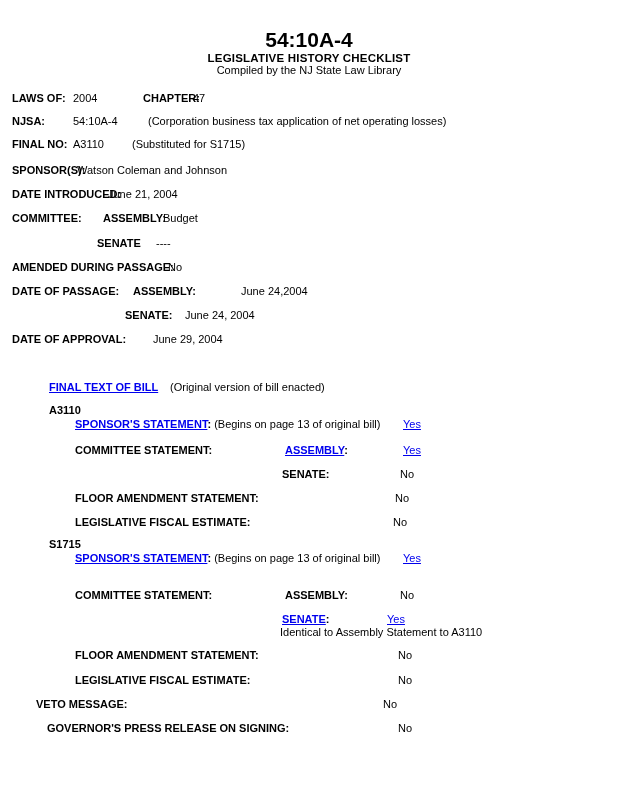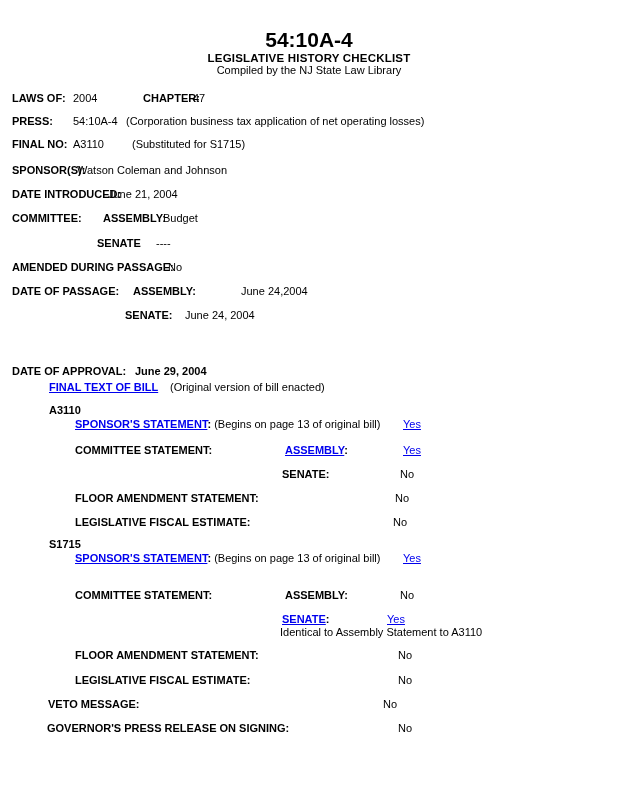--- a/index.html
+++ b/index.html
@@ -36,23 +36,23 @@
     </div>
 
   <div class="row" style="top:92px;">
     <span class="at b" style="left:12px;">LAWS OF:</span>
     <span class="at" style="left:73px;">2004</span>
     <span class="at b" style="left:143px;">CHAPTER:</span>
     <span class="at" style="left:193px;">47</span>
   </div>
 
   <div class="row" style="top:115px;">
-    <span class="at b" style="left:12px;">PRESS:</span>
+    <span class="at b" style="left:12px;">NJSA:</span>
     <span class="at" style="left:73px;">54:10A-4</span>
-    <span class="at" style="left:126px;">(Corporation business tax application of net operating losses)</span>
+    <span class="at" style="left:148px;">(Corporation business tax application of net operating losses)</span>
   </div>
 
   <div class="row" style="top:138px;">
     <span class="at b" style="left:12px;">FINAL NO:</span>
     <span class="at" style="left:73px;">A3110</span>
     <span class="at" style="left:132px;">(Substituted for S1715)</span>
   </div>
 
   <div class="row" style="top:164px;">
     <span class="at b" style="left:12px;">SPONSOR(S):</span>
@@ -84,23 +84,23 @@
     <span class="at b" style="left:12px;">DATE OF PASSAGE:</span>
     <span class="at b" style="left:133px;">ASSEMBLY:</span>
     <span class="at" style="left:193px;padding-left:48px;">June 24,2004</span>
   </div>
 
   <div class="row" style="top:309px;">
     <span class="at b" style="left:125px;">SENATE:</span>
     <span class="at" style="left:185px;">June 24, 2004</span>
   </div>
 
-  <div class="row" style="top:333px;margin-top:32px;">
+  <div class="row" style="top:333px;">
     <span class="at b" style="left:12px;">DATE OF APPROVAL:</span>
-    <span class="at" style="left:135px;font-weight:bold;">June 29, 2004</span>
+    <span class="at" style="left:153px;">June 29, 2004</span>
   </div>
 
 
   <div class="row" style="top:381px;">
     <a class="lnk b at" style="left:49px;">FINAL TEXT OF BILL</a>
     <span class="at" style="left:170px;">(Original version of bill enacted)</span>
   </div>
 
   <div class="row" style="top:404px;">
     <span class="at b" style="left:49px;">A3110</span>
@@ -171,21 +171,21 @@
     <span class="at b" style="left:75px;">FLOOR AMENDMENT STATEMENT:</span>
     <span class="at" style="left:398px;">No</span>
   </div>
 
   <div class="row" style="top:674px;">
     <span class="at b" style="left:75px;">LEGISLATIVE FISCAL ESTIMATE:</span>
     <span class="at" style="left:398px;">No</span>
   </div>
 
   <div class="row" style="top:698px;">
-    <span class="at b" style="left:48px;">VETO MESSAGE:</span>
+    <span class="at b" style="left:36px;">VETO MESSAGE:</span>
     <span class="at" style="left:383px;">No</span>
   </div>
 
   <div class="row" style="top:722px;">
     <span class="at b" style="left:47px;">GOVERNOR'S PRESS RELEASE ON SIGNING:</span>
     <span class="at" style="left:398px;">No</span>
   </div>
 
 </div>
 

